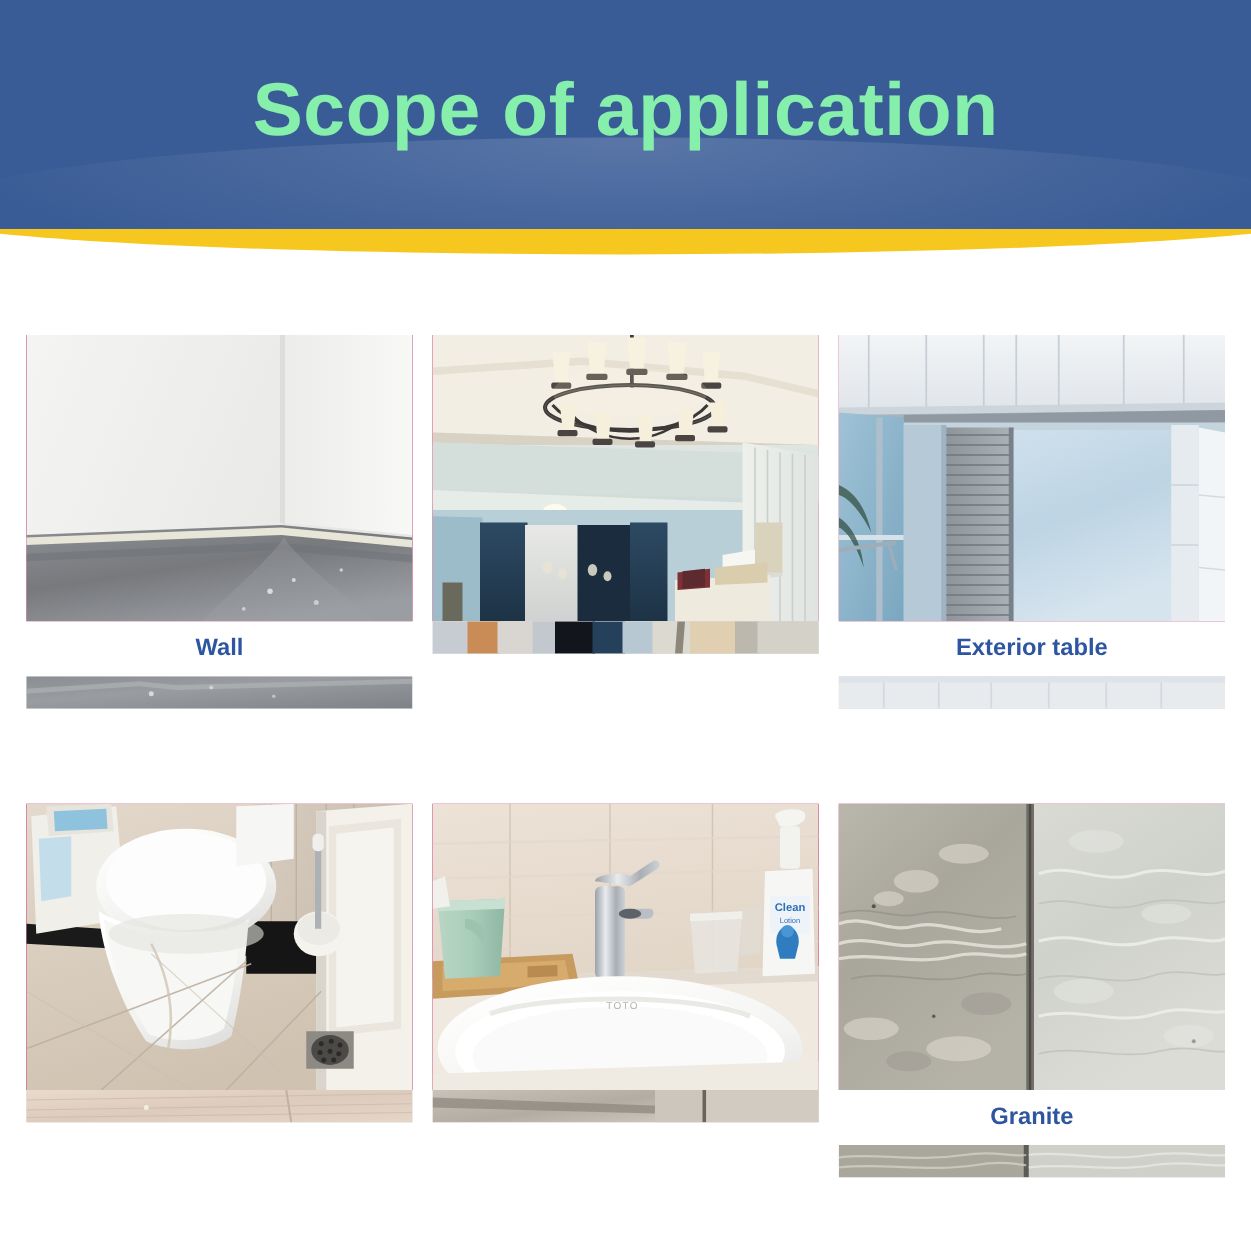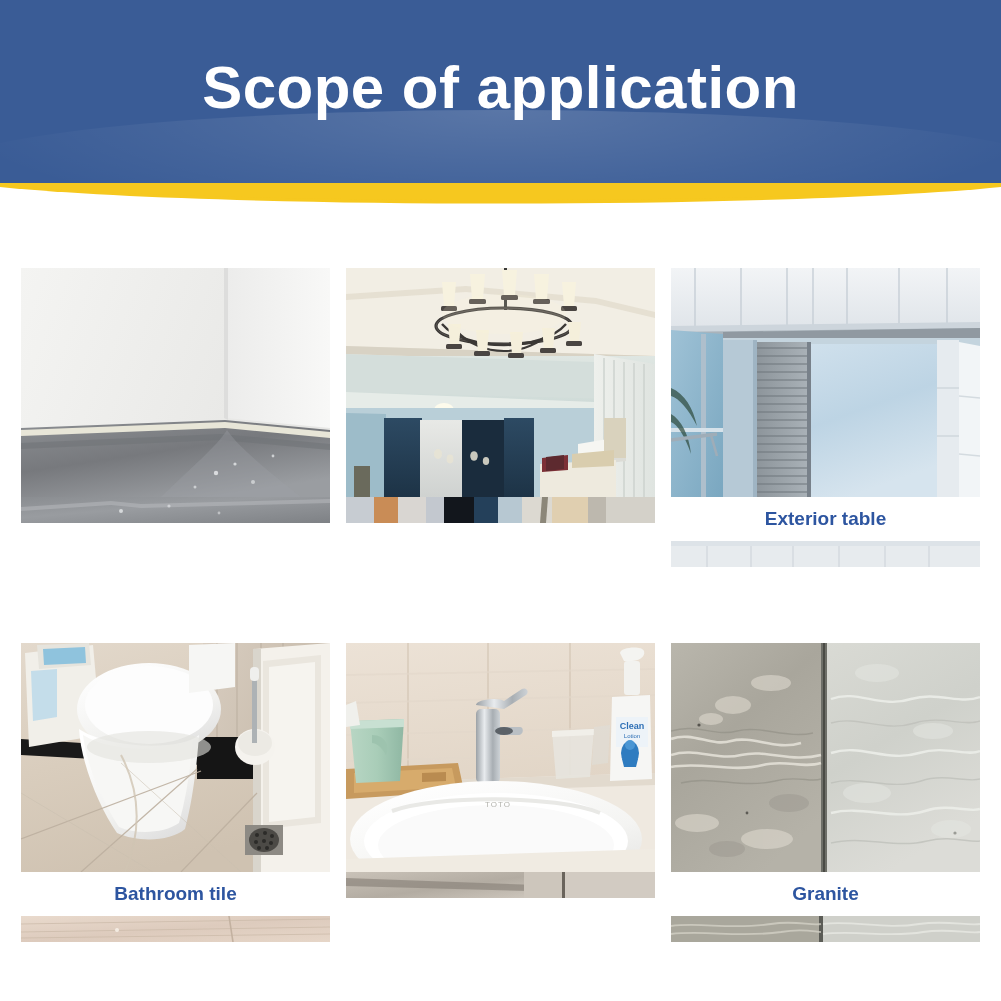--- a/index.html
+++ b/index.html
@@ -20,21 +20,21 @@
     width: 1001px;
     height: 184px;
     background: #3A5C96;
     overflow: hidden;
   }
   .banner-title {
     position: absolute;
     left: 0; top: 52px;
     width: 1001px;
     text-align: center;
-    color: #ffffff;
+    color: #86efac;
     font-size: 60px;
     font-weight: bold;
     letter-spacing: 0.5px;
     line-height: 72px;
     white-space: nowrap;
   }
   
   .banner-sheen {
     position: absolute;
     left: -6%;
@@ -137,20 +137,21 @@
           <path d="M0,162 L204,154 L309,164 L309,170 L204,160 L0,168 Z" fill="#e8e6d8"></path>
           <path d="M0,175 L200,166 L309,176 L309,182 L200,172 L0,181 Z" fill="#6f7276" opacity="0.55"></path>
           <path d="M140,229 C170,200 196,178 206,162 C218,180 250,205 280,229 Z" fill="#9ea1a5" opacity="0.35"></path>
           <circle cx="195" cy="205" r="2.2" fill="#e6e8ea" opacity="0.85"></circle>
           <circle cx="214" cy="196" r="1.6" fill="#e6e8ea" opacity="0.8"></circle>
           <circle cx="232" cy="214" r="2" fill="#dfe2e4" opacity="0.7"></circle>
           <circle cx="252" cy="188" r="1.4" fill="#e6e8ea" opacity="0.75"></circle>
           <circle cx="174" cy="219" r="1.5" fill="#e3e5e7" opacity="0.7"></circle>
         </svg>
       </div>
+      <div class="card-label">Wall</div>
       <div class="strip">
         <svg viewBox="0 0 309 26" preserveAspectRatio="none">
           <defs>
             <linearGradient id="stripWall" x1="0" y1="0" x2="1" y2="1">
               <stop offset="0" stop-color="#8a8d91"></stop>
                 <stop offset="0.4" stop-color="#999ca0"></stop>
                 <stop offset="1" stop-color="#7e8185"></stop>
             </linearGradient>
           </defs>
           <rect x="0" y="0" width="309" height="26" fill="url(#stripWall)"></rect>
@@ -478,21 +479,20 @@
               <circle cx="251" cy="193" r="2"></circle>
             <circle cx="235" cy="199" r="2"></circle>
               <circle cx="243" cy="198" r="2"></circle>
               <circle cx="250" cy="200" r="2"></circle>
             <circle cx="238" cy="205" r="2"></circle>
               <circle cx="246" cy="205" r="2"></circle>
           </g>
           <path d="M100,112 C120,150 120,190 104,229" stroke="#cfc4b3" stroke-width="2" fill="none" opacity="0.8"></path>
         </svg>
       </div>
-      <div class="card-label">Bathroom tile</div>
       <div class="strip">
         <svg viewBox="0 0 309 26" preserveAspectRatio="none">
           <defs>
             <linearGradient id="stripTile" x1="0" y1="0" x2="1" y2="1">
               <stop offset="0" stop-color="#e9dacd"></stop>
                 <stop offset="0.5" stop-color="#ddcbbd"></stop>
                 <stop offset="1" stop-color="#e6d6c8"></stop>
             </linearGradient>
           </defs>
           <rect x="0" y="0" width="309" height="26" fill="url(#stripTile)"></rect>

